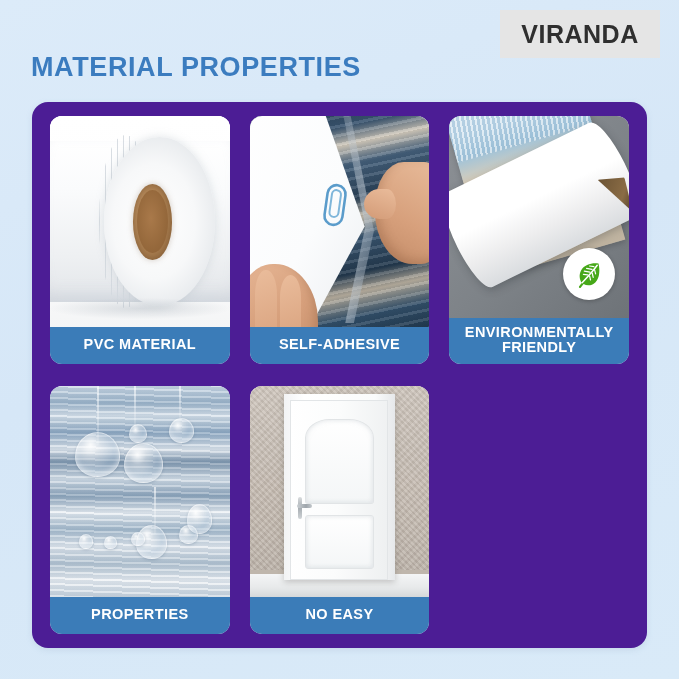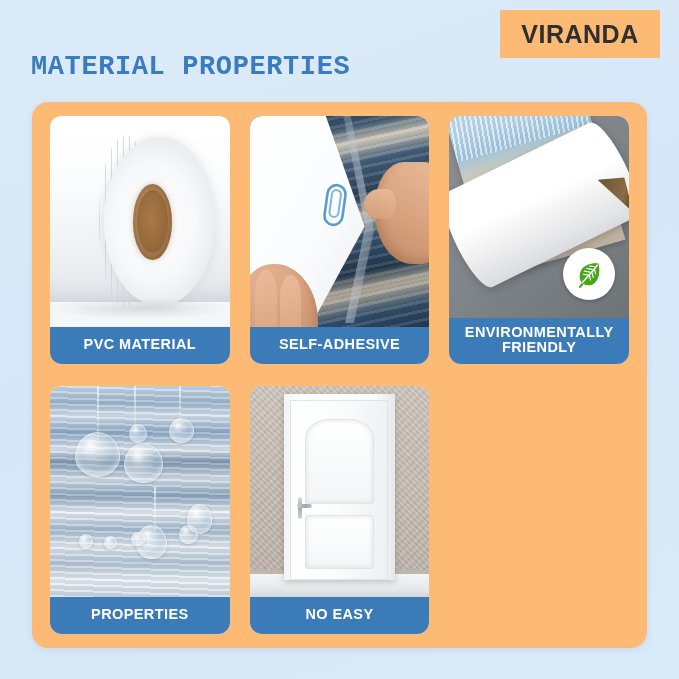--- a/index.html
+++ b/index.html
@@ -21,53 +21,53 @@
     box-sizing: border-box;
   }
 
   
   .brand-box {
     position: absolute;
     top: 10px;
     left: 500px;
     width: 160px;
     height: 48px;
-    background: #fdba74;
+    background: #e5e5e5;
     display: flex;
     align-items: center;
     justify-content: center;
   }
   .brand-text {
     font-size: 25px;
     font-weight: bold;
     letter-spacing: 0.5px;
     color: #2f2f2f;
     font-family: "Liberation Sans", sans-serif;
   }
 
   .page-title {
     position: absolute;
     top: 52px;
     left: 31px;
     font-size: 27px;
     font-weight: bold;
     letter-spacing: 0.6px;
     color: #3b7cbf;
-    font-family: Liberation Mono, monospace;
+    font-family: Liberation Sans, sans-serif;
     white-space: nowrap;
   }
 
   
   .card {
     position: absolute;
     left: 32px;
     top: 102px;
     width: 615px;
     height: 546px;
-    background: #fdba74;
+    background: #4c1d95;
     border-radius: 16px;
     box-shadow: 0 2px 6px rgba(120,150,180,0.18);
     box-sizing: border-box;
     padding: 14px 18px;
   }
 
   .grid {
     position: relative;
     width: 100%;
     height: 100%;

